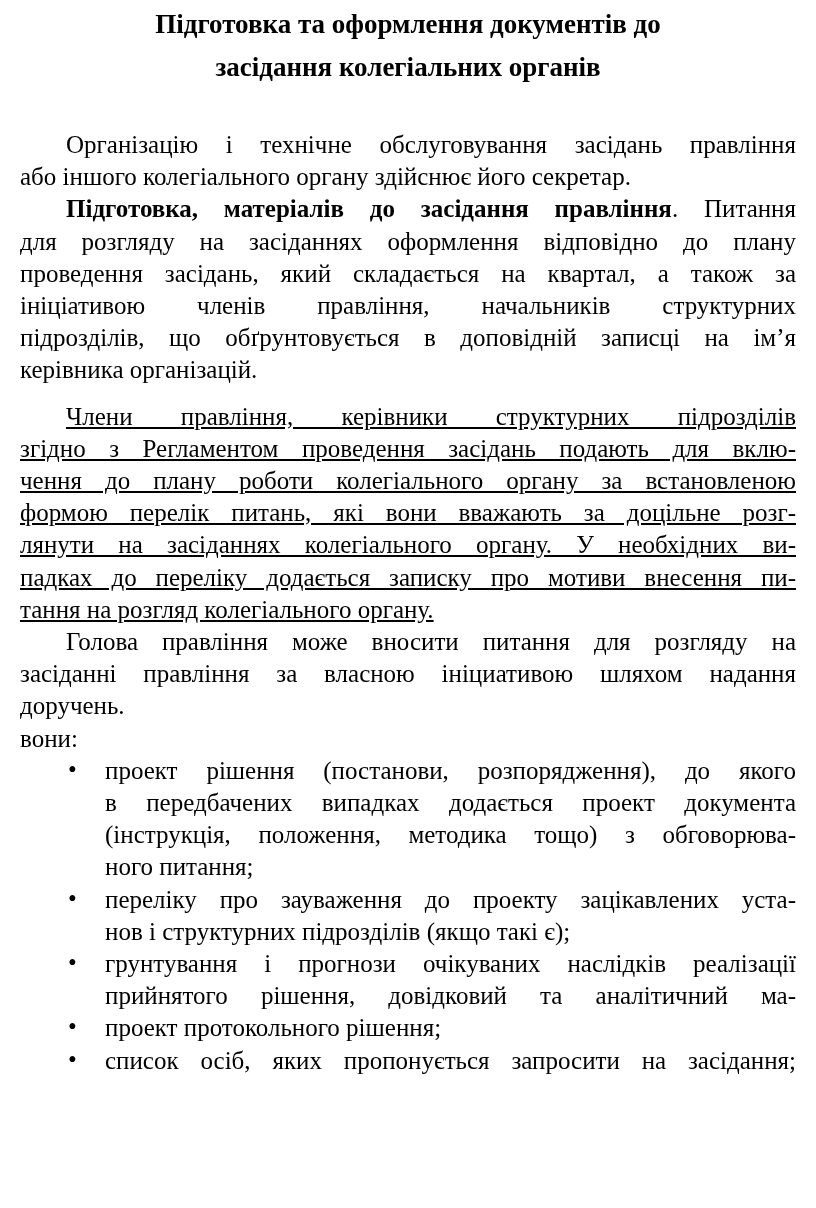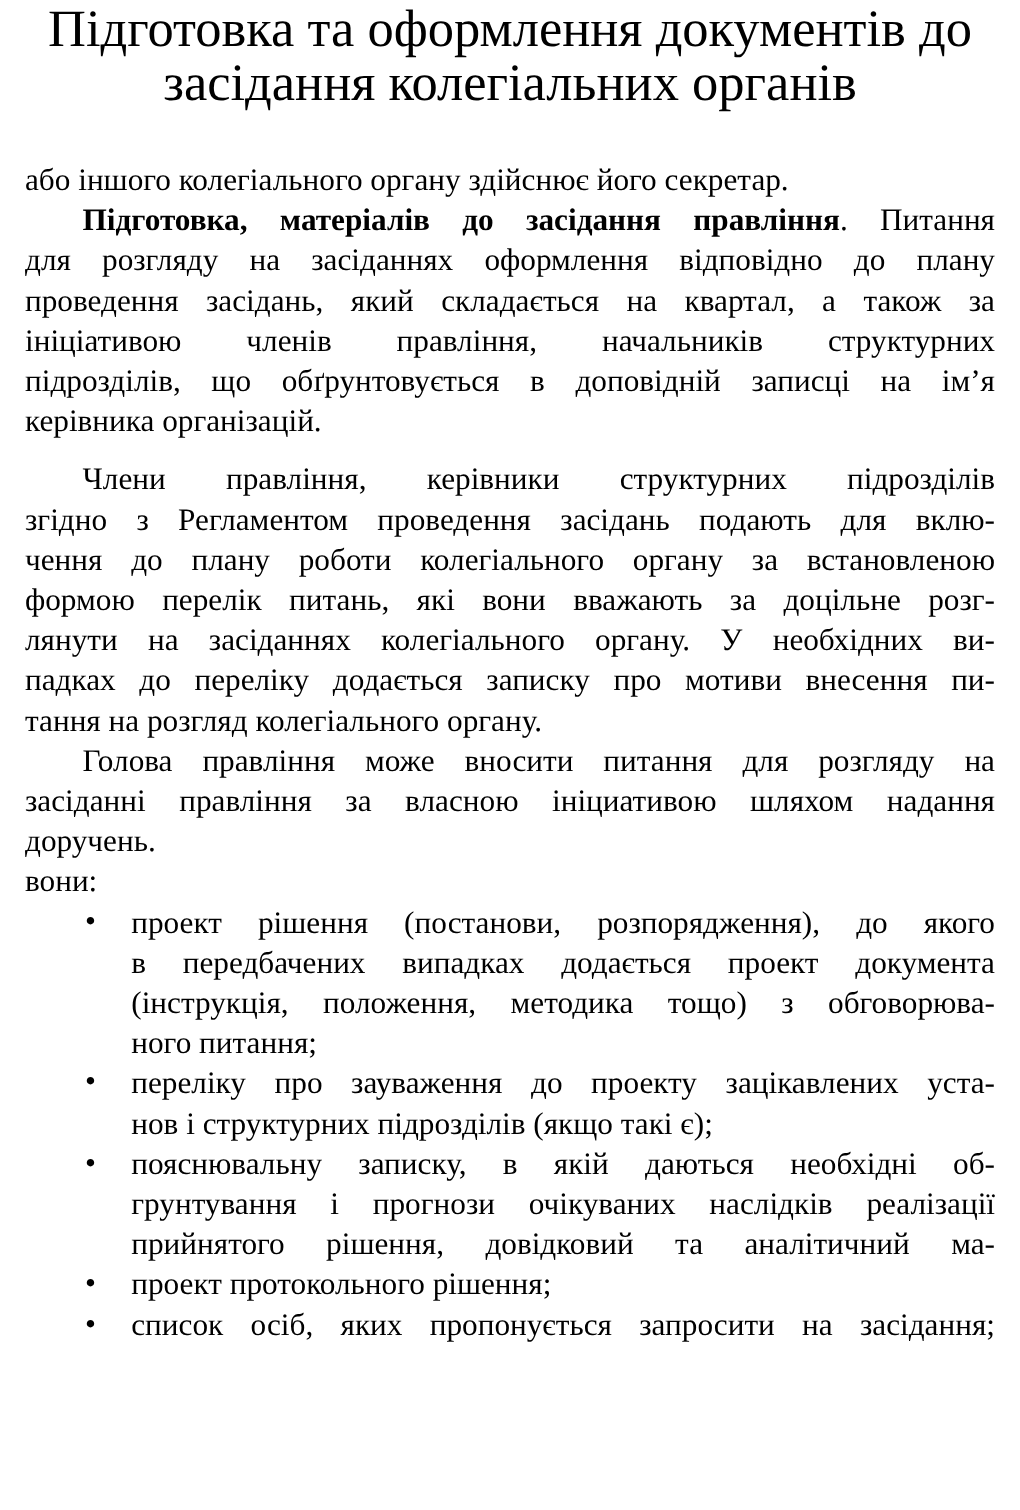--- a/index.html
+++ b/index.html
@@ -12,32 +12,33 @@
     width: 816px;
     height: 1208px;
     background: #ffffff;
     color: #000000;
     font-family: "Liberation Serif", "DejaVu Serif", serif;
     box-sizing: border-box;
     padding: 3px 20px 0 20px;
     overflow: hidden;
   }
   .title {
-    font-size: 42px;
+    font-size: 27px;
     line-height: 43px;
-    font-weight: normal;
+    font-weight: bold;
     text-align: center;
     margin: 0 0 40px 0;
   }
   .block {
     font-size: 25px;
     line-height: 32.2px;
   }
   .block.space-before {
     margin-top: 14px;
+    text-decoration: underline;
   }
   .line {
     text-align: justify;
     text-align-last: justify;
     white-space: normal;
   }
   .line.lastline {
     text-align-last: left;
   }
   .line.firstline-indent {
@@ -60,20 +61,21 @@
 </head>
 <body>
 
 <div class="page">
   <h1 class="title">
     <div class="title-line">Підготовка та оформлення документів до</div>
     <div class="title-line">засідання колегіальних органів</div>
   </h1>
   <div id="content">
       <div class="block para">
+        <div class="line firstline-indent">Організацію і технічне обслуговування засідань правління</div>
         <div class="line lastline">або іншого колегіального органу здійснює його секретар.</div>
       </div>
       <div class="block para">
         <div class="line firstline-indent"><span class="b">Підготовка, матеріалів до засідання правління</span><span class="">. Питання</span></div>
         <div class="line">для розгляду на засіданнях оформлення відповідно до плану</div>
         <div class="line">проведення засідань, який складається на квартал, а також за</div>
         <div class="line">ініціативою членів правління, начальників структурних</div>
         <div class="line">підрозділів, що обґрунтовується в доповідній записці на ім’я</div>
         <div class="line lastline">керівника організацій.</div>
       </div>
@@ -101,21 +103,20 @@
         <div class="line">(інструкція, положення, методика тощо) з обговорюва-</div>
         <div class="line lastline">ного питання;</div>
       </div>
       <div class="block bullet">
         <span class="marker">•</span>
         <div class="line">переліку про зауваження до проекту зацікавлених уста-</div>
         <div class="line lastline">нов і структурних підрозділів (якщо такі є);</div>
       </div>
       <div class="block bullet">
         <span class="marker">•</span>
-        <div class="line">пояснювальну записку, в якій даються необхідні об-</div>
         <div class="line">грунтування і прогнози очікуваних наслідків реалізації</div>
         <div class="line">прийнятого рішення, довідковий та аналітичний ма-</div>
       </div>
       <div class="block bullet">
         <span class="marker">•</span>
         <div class="line lastline">проект протокольного рішення;</div>
       </div>
       <div class="block bullet">
         <span class="marker">•</span>
         <div class="line">список осіб, яких пропонується запросити на засідання;</div>

